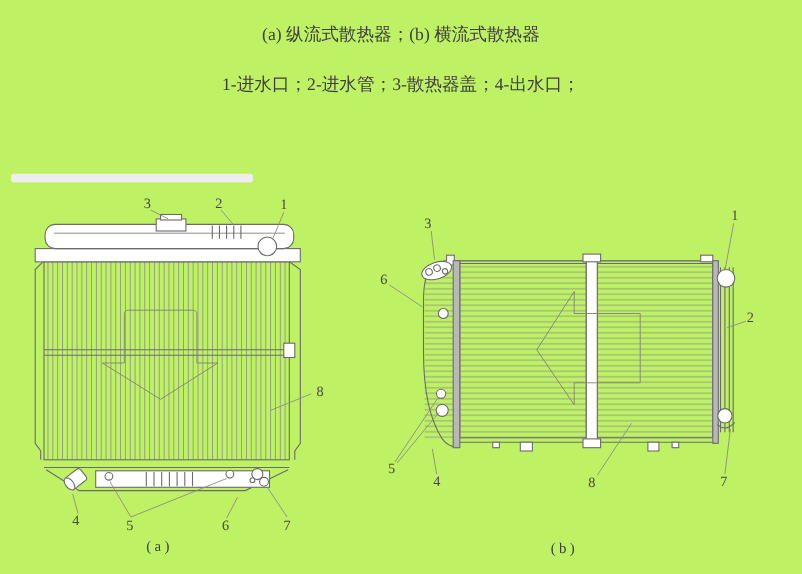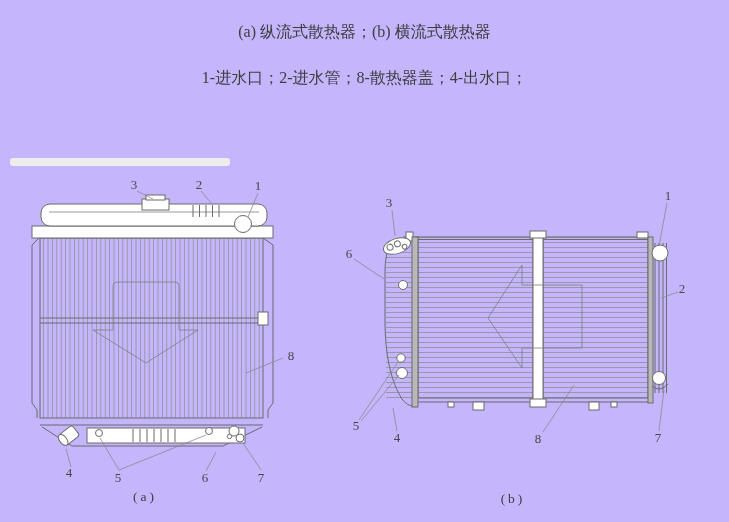--- a/index.html
+++ b/index.html
@@ -1,17 +1,17 @@
 <!DOCTYPE html>
 <html><head>
 <meta charset="utf-8">
 <style>
   html,body { margin:0; padding:0; background:#ffffff; }
   .page {
-    position:relative; width:729px; height:522px; background:#c4b5fd;
+    position:relative; width:729px; height:522px; background:#bef264;
     font-family:"Liberation Serif","DejaVu Serif",serif; overflow:hidden;text-decoration:underline;
   }
   .hline {
     position:absolute; left:0; width:729px; text-align:center;
     color:#3e3e3e; font-size:16px; line-height:20px; white-space:pre;
   }
   .artifact {
     position:absolute; left:10px; top:158px; width:220px; height:8px;
     background:#ededed; border-radius:3px;
   }
@@ -26,21 +26,21 @@
   .inkd  { stroke:#6b6b6b; stroke-width:1; fill:#b8b8b8; }
   .thin  { stroke:#7d7d7d; stroke-width:0.8; fill:none; }
   .leader{ stroke:#8a8a8a; stroke-width:0.8; fill:none; }
 </style>
 </head>
 <body>
 
 <div class="page">
 
   <div class="hline" style="top:22px">(a) 纵流式散热器；(b) 横流式散热器</div>
-  <div class="hline" style="top:68px">1-进水口；2-进水管；8-散热器盖；4-出水口；</div>
+  <div class="hline" style="top:68px">1-进水口；2-进水管；3-散热器盖；4-出水口；</div>
 
   <div class="artifact"></div>
 
   <svg style="left:15px; top:170px" width="292" height="345" viewBox="0 0 292 345">
     <defs>
       <pattern id="vhatch-a" width="4.4" height="10" patternUnits="userSpaceOnUse">
         <line x1="2.2" y1="0" x2="2.2" y2="10" stroke="#8c8c8c" stroke-width="0.75"></line>
       </pattern>
     </defs>
 

